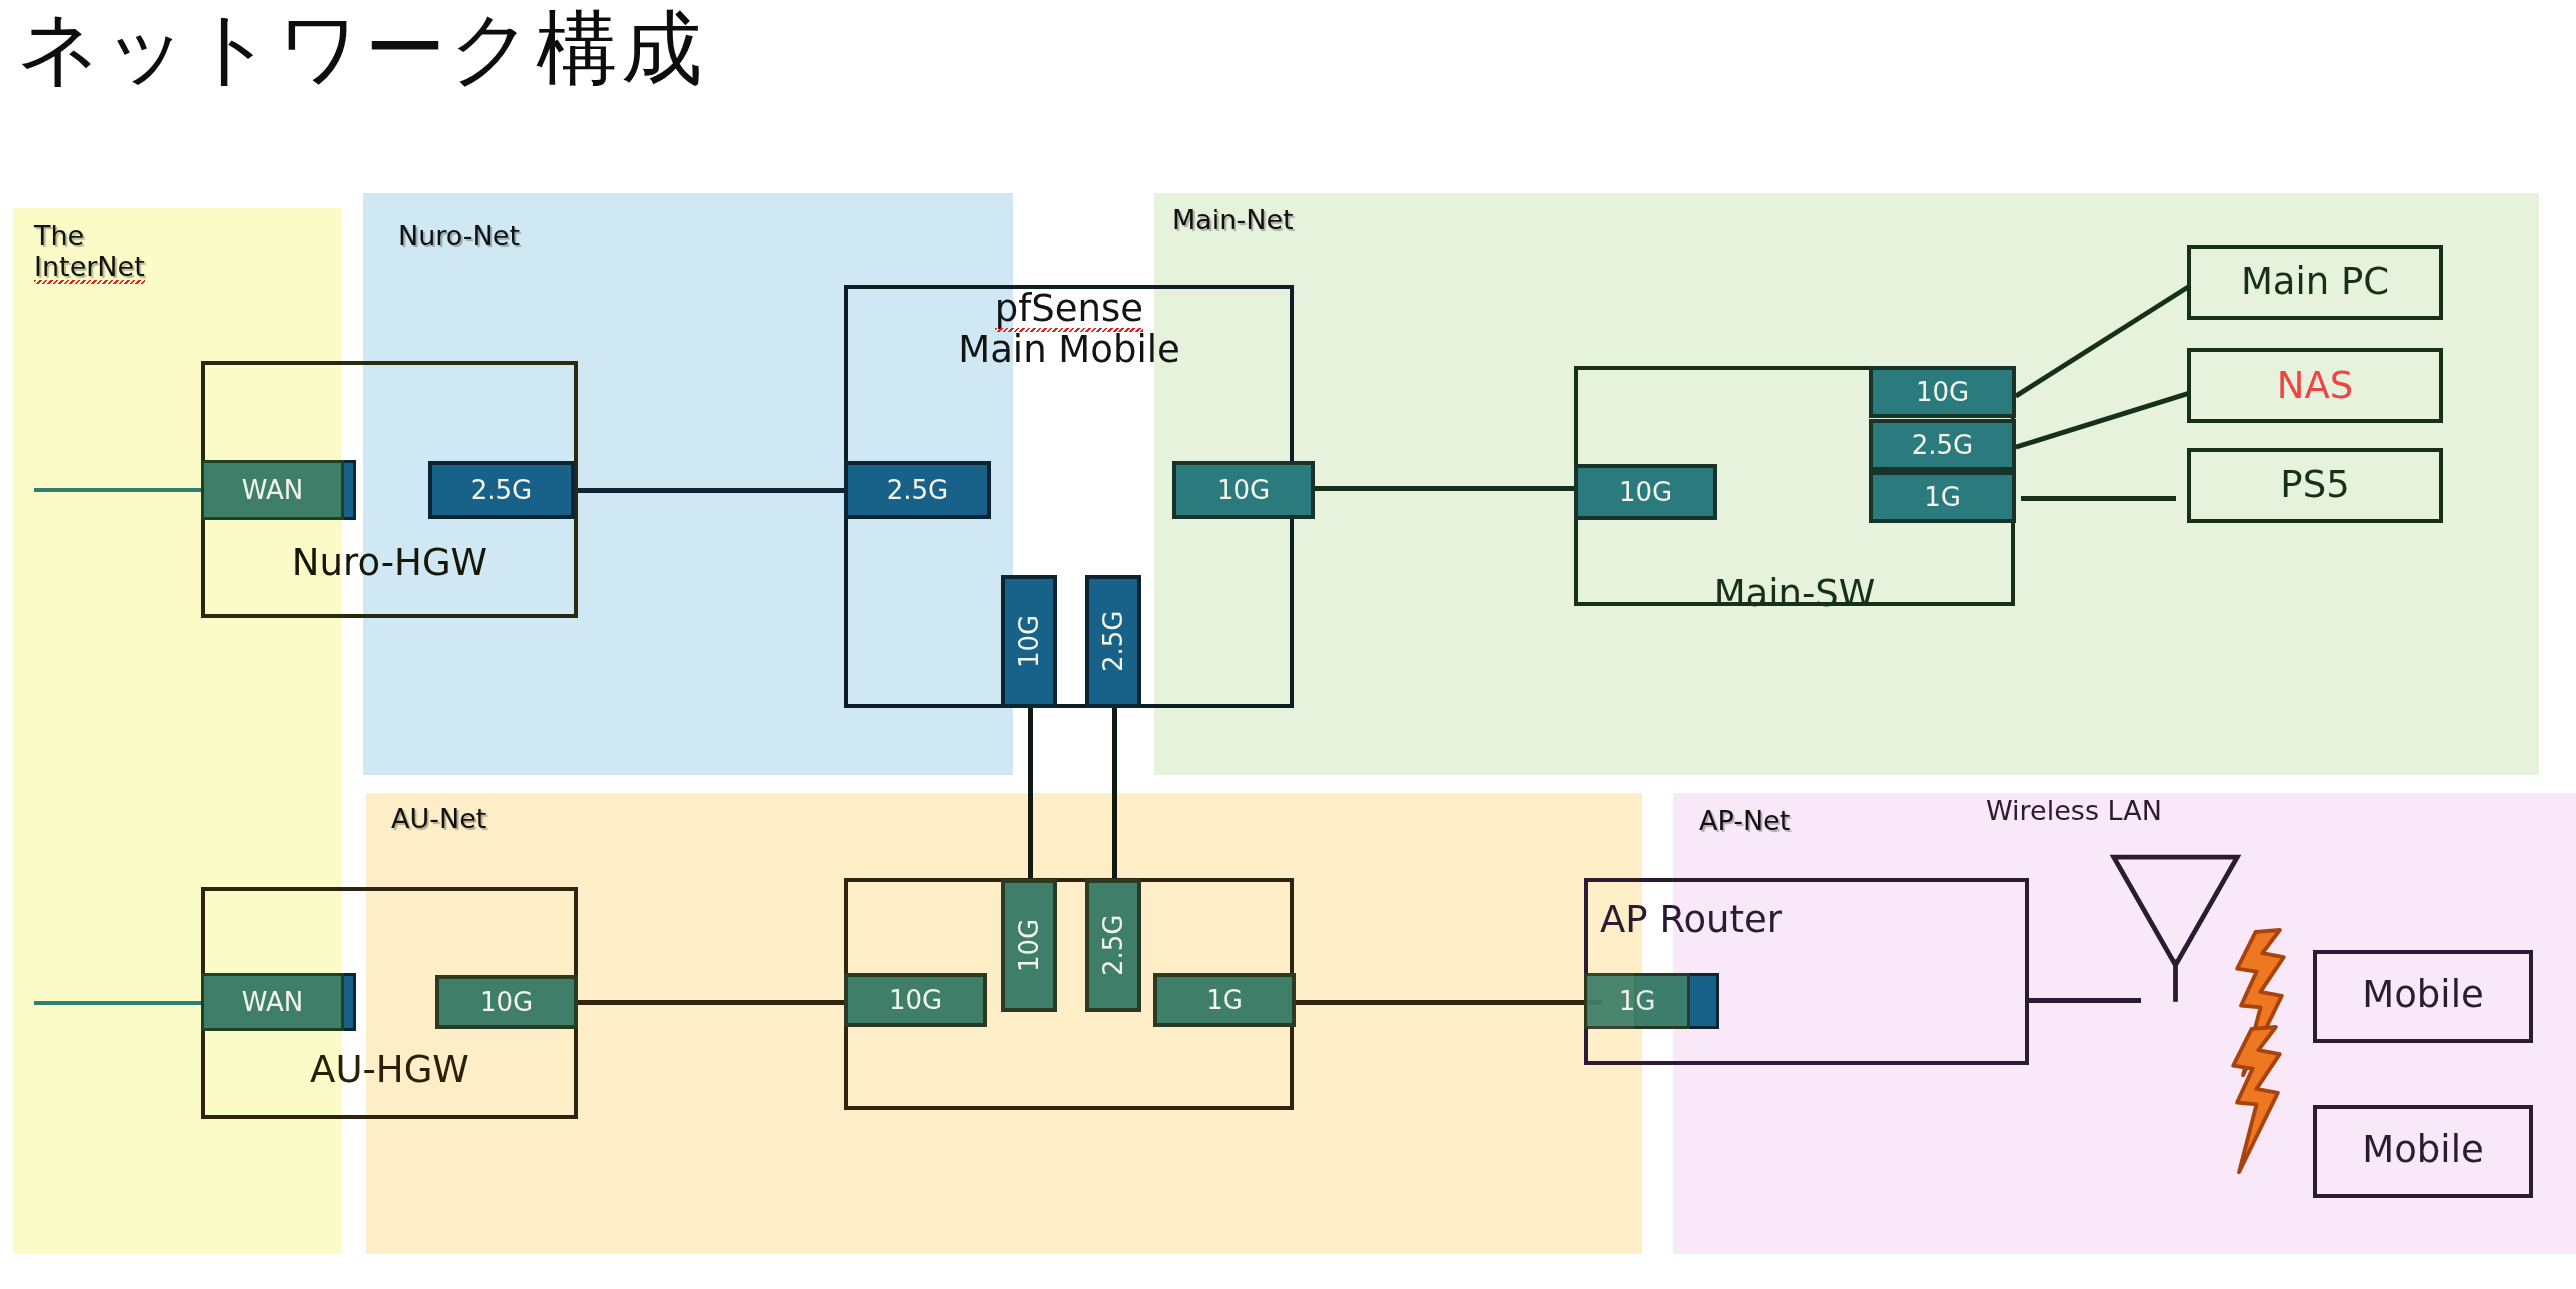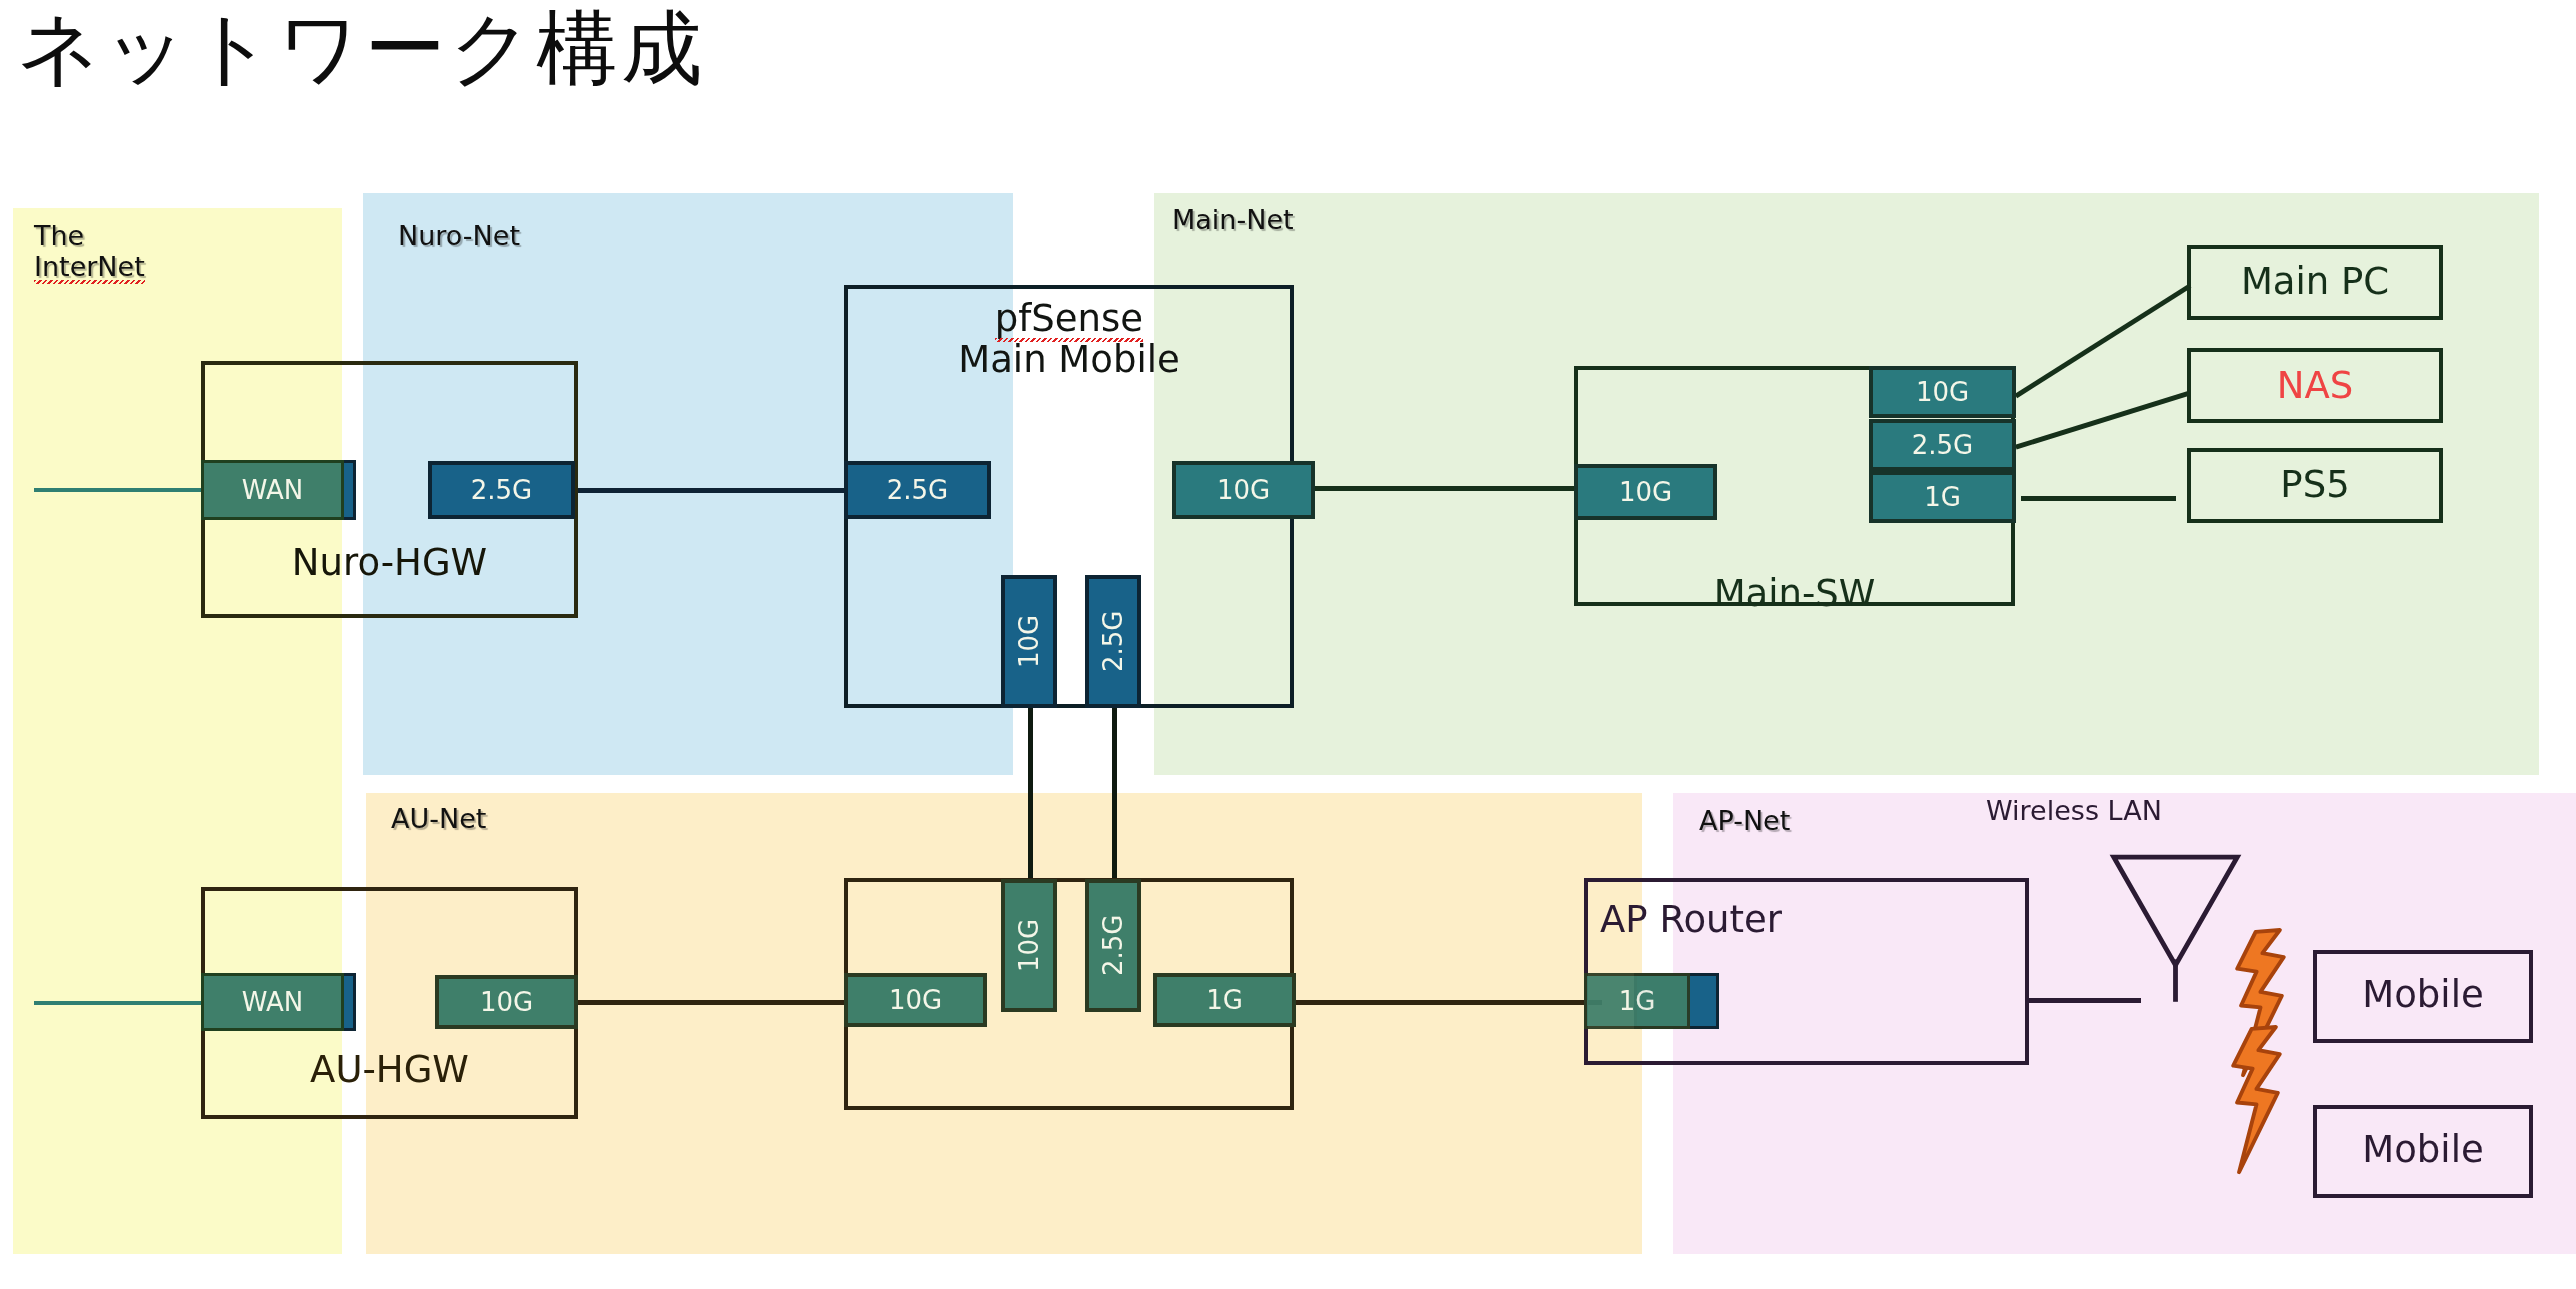--- a/index.html
+++ b/index.html
@@ -90,21 +90,21 @@
 
   <div class="link" style="left:2025px;top:998px;width:116px;height:4.8px;background:#2b1b33;"></div>
 
   <div class="dev" style="left:201px;top:361px;width:377px;height:257px;border:4.8px solid #2a2a10;"></div>
   <div class="dev-label" style="left:201px;top:542px;width:377px;color:#161609;">Nuro-HGW</div>
   <div class="port" style="left:303px;top:460px;width:53px;height:60px;background:#186289;border:3.9px solid #0d2433;"></div>
   <div class="port" style="left:201px;top:460px;width:143px;height:60px;background:#3f7f6a;border:3.9px solid #20401f;">WAN</div>
   <div class="port" style="left:428px;top:461px;width:147px;height:58px;background:#186289;border:4.8px solid #0d2433;">2.5G</div>
 
   <div class="dev" style="left:844px;top:285px;width:450px;height:423px;border:4.8px solid #0d1f26;"></div>
-  <div class="dev-label" style="left:844px;top:298px;width:450px;color:#121512;">
+  <div class="dev-label" style="left:844px;top:288px;width:450px;color:#121512;">
     <span class="spell">pfSense</span><br>
     <span>Main Mobile</span>
   </div>
   <div class="port" style="left:844px;top:461px;width:147px;height:58px;background:#186289;border:4.8px solid #0d2433;">2.5G</div>
   <div class="port" style="left:1172px;top:461px;width:143px;height:58px;background:#2a7a7e;border:4.8px solid #17332a;">10G</div>
   <div class="port vert" style="left:1001px;top:575px;width:56px;height:133px;background:#186289;border:4.8px solid #0d2433;">
     <span>10G</span>
   </div>
   <div class="port vert" style="left:1085px;top:575px;width:56px;height:133px;background:#186289;border:4.8px solid #0d2433;">
     <span>2.5G</span>

